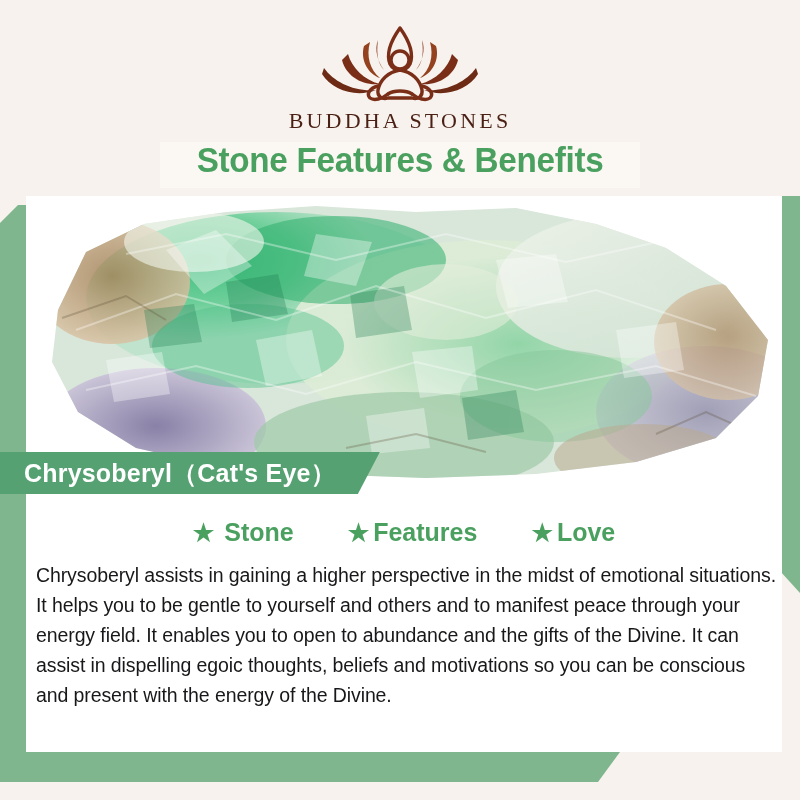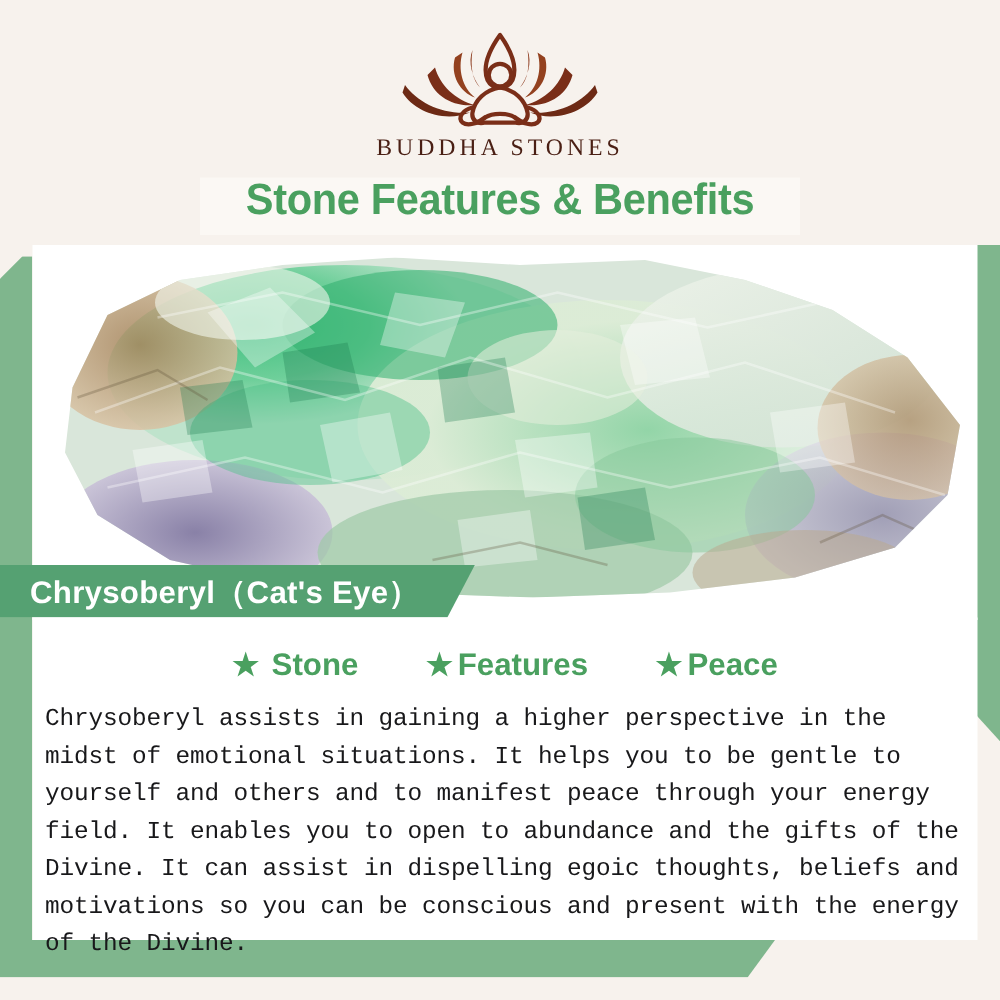--- a/index.html
+++ b/index.html
@@ -56,21 +56,21 @@
     left: 0; top: 20px;
     width: 800px;
     text-align: center;
   }
 
   .logo-mark { display: block; margin: 0 auto; }
 
   .brand-name {
     margin-top: 4px;
     font-family: "Liberation Serif", serif;
-    font-size: 19px;
+    font-size: 22px;
     letter-spacing: 3.2px;
     color: #4a1f14;
     text-align: center;
   }
 
   .title-band {
     position: absolute;
     left: 160px; top: 142px;
     width: 480px; height: 46px;
     background: #fbf8f4;
@@ -156,21 +156,21 @@
     font-size: 25px;
     font-weight: bold;
   }
   .kw .star { font-size: 24px; line-height: 1; }
   .kw.spaced .star { margin-right: 6px; }
 
   .description {
     position: absolute;
     left: 36px; top: 560px;
     width: 742px;
-    font-family: Liberation Mono, monospace;
+    font-family: Liberation Sans, sans-serif;
     font-size: 19.5px;
     line-height: 30px;
     color: #18181a;
     letter-spacing: -0.1px;
     z-index: 6;
   }
 </style>
 </head>
 <body>
 
@@ -294,19 +294,19 @@
     <div class="kw spaced">
       <span class="star">★</span>
       <span>Stone</span>
     </div>
     <div class="kw">
       <span class="star">★</span>
       <span>Features</span>
     </div>
     <div class="kw">
       <span class="star">★</span>
-      <span>Peace</span>
+      <span>Love</span>
     </div>
   </div>
 
   <p class="description">Chrysoberyl assists in gaining a higher perspective in the midst of emotional situations. It helps you to be gentle to yourself and others and to manifest peace through your energy field. It enables you to open to abundance and the gifts of the Divine. It can assist in dispelling egoic thoughts, beliefs and motivations so you can be conscious and present with the energy of the Divine.</p>
 
 </div>
 
 </body></html>

